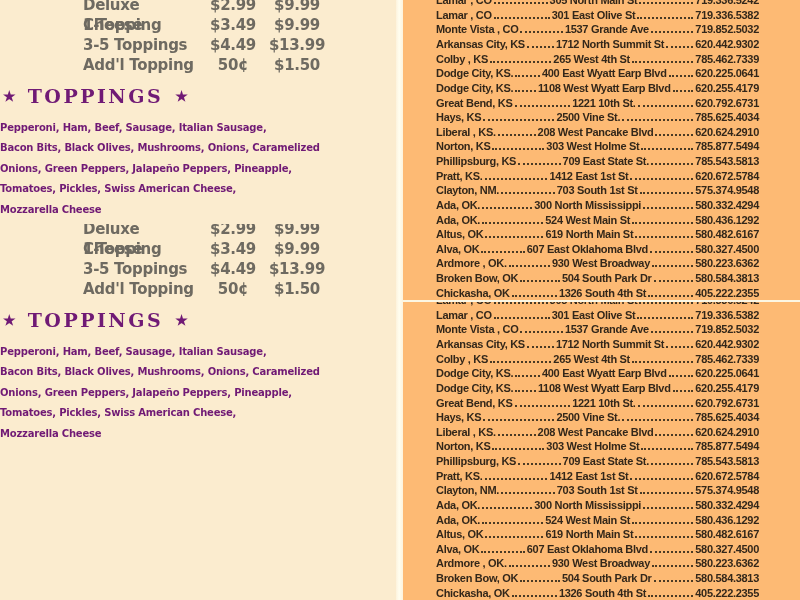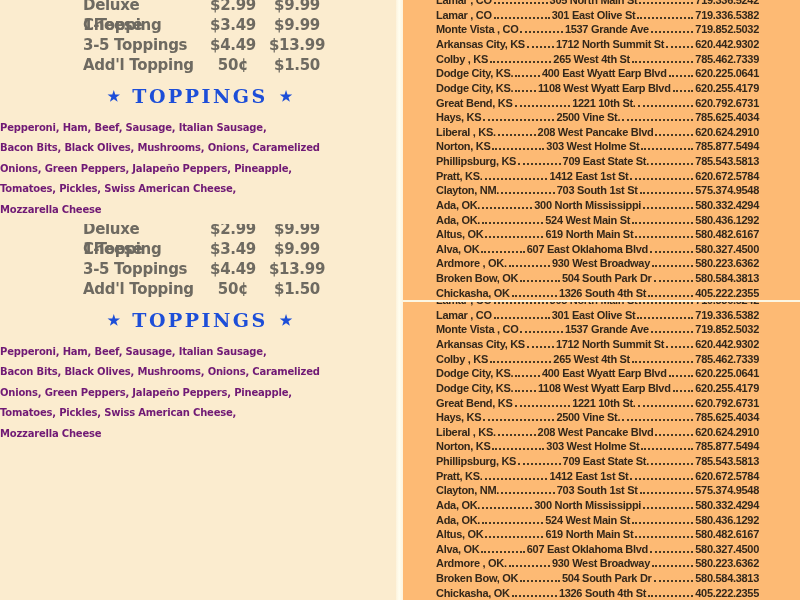--- a/index.html
+++ b/index.html
@@ -12,23 +12,23 @@
   .divider { position:absolute; top:0; left:396px; width:7px; height:600px;
              background:linear-gradient(90deg,#fdf3dd 0,#fffef0 45%,#fdf3dd 100%); }
 
   
   .menu-tile { position:relative; width:400px; height:224px; overflow:hidden; }
   .price-rows { position:absolute; top:-5px; left:0; width:100%; }
   .price-row { display:grid; grid-template-columns:83px 120px 60px 4px 60px;
                height:20px; line-height:20px; font-weight:bold; font-size:15px;
                color:#6e6a61; letter-spacing:-0.3px; }
   .pr-p1,.pr-p2 { text-align:center; }
-  .toppings-heading { position:absolute; top:85px; left:0; width:100%; text-align:center;
+  .toppings-heading { position:absolute; top:85px; left:0; width:100%; 
                font-family:"DejaVu Serif", serif; font-weight:bold; font-size:19px;
-               letter-spacing:2.5px; color:#1d4ed8; }
+               letter-spacing:2.5px; color:#701a75; }
   .star { font-size:14px; position:relative; top:-2px; letter-spacing:0; margin:0 3px; }
   .toppings-text { position:absolute; top:118px; left:0; width:100%; text-align:left;
                font-size:10px; font-weight:bold; color:#701a75; letter-spacing:-0.2px; }
   .top-line { line-height:20.4px; }
   .banner { position:absolute; top:228px; left:0; width:400px; height:92px; background:#0b0804; }
   .banner-topline { position:absolute; top:3px; left:0; width:100%; height:3px; background:#f1c93d; }
   .banner-script { position:absolute; top:14px; left:0; width:100%; text-align:center;
                font-family:"DejaVu Serif", serif; font-style:italic; font-size:40px;
                line-height:46px; color:#f8f5ed; white-space:nowrap; }
   .banner-script-inner { display:inline-block; transform:scaleX(0.58); transform-origin:center; }

